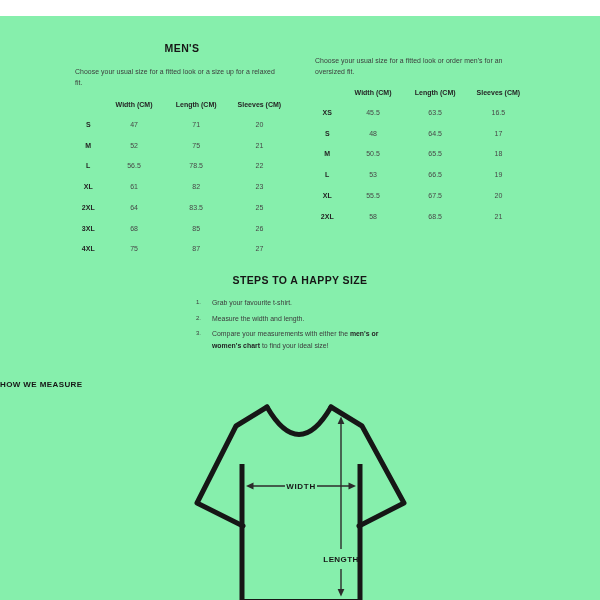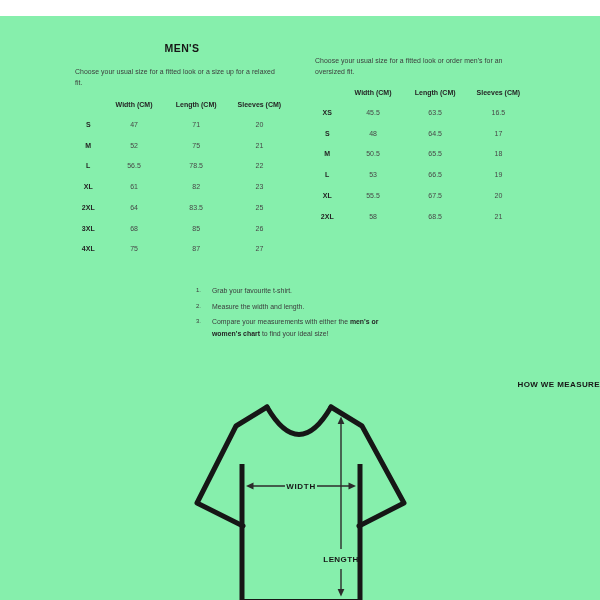--- a/index.html
+++ b/index.html
@@ -41,22 +41,22 @@
   .steps { position:absolute; left:0; top:258px; width:600px; }
   .steps .section-title { font-size:10.5px; }
   .steps-list { list-style:none; margin:11px 0 0 196px; width:188px; }
   .step { display:flex; margin-bottom:4.5px; }
   .step-num { flex:none; width:16px; font-size:6px; color:#3b3b3b; padding-top:2px; }
   .step-text { font-size:6.9px; line-height:11.2px; color:#3b3b3b; }
   .step-text b { color:#242424; font-weight:700; }
 
   .measure-title {
     position:absolute; left:0; top:364px; width:600px;
-    text-align:right; font-size:8px; font-weight:700;
-    letter-spacing:.4px; color:#161616;padding-left:7px;
+    text-align:left; font-size:8px; font-weight:700;
+    letter-spacing:.4px; color:#161616;
   }
   .tshirt-svg { position:absolute; left:178px; top:381px; }
   .tshirt-svg .shirt { fill:none; stroke:#161616; stroke-width:5; stroke-linejoin:round; stroke-linecap:round; }
   .tshirt-svg .body  { stroke-linecap:butt; }
   .tshirt-svg .arrow-line { stroke:#2b2b2b; stroke-width:1.4; }
   .tshirt-svg .arrow-head { fill:#2b2b2b; }
   .tshirt-svg text {
     font-family:"Liberation Sans", sans-serif;
     font-size:8px; font-weight:700; fill:#161616;
   }
@@ -185,20 +185,21 @@
             <td>2XL</td>
             <td>58</td>
             <td>68.5</td>
             <td>21</td>
           </tr>
         </tbody>
     </table>
   </section>
 
   <section class="steps">
+    <h2 class="section-title">STEPS TO A HAPPY SIZE</h2>
     <ol class="steps-list">
       <li class="step">
         <span class="step-num">1.</span>
         <span class="step-text"><span>Grab your favourite t-shirt.</span><b></b><span></span></span>
       </li>
       <li class="step">
         <span class="step-num">2.</span>
         <span class="step-text"><span>Measure the width and length.</span><b></b><span></span></span>
       </li>
       <li class="step">

